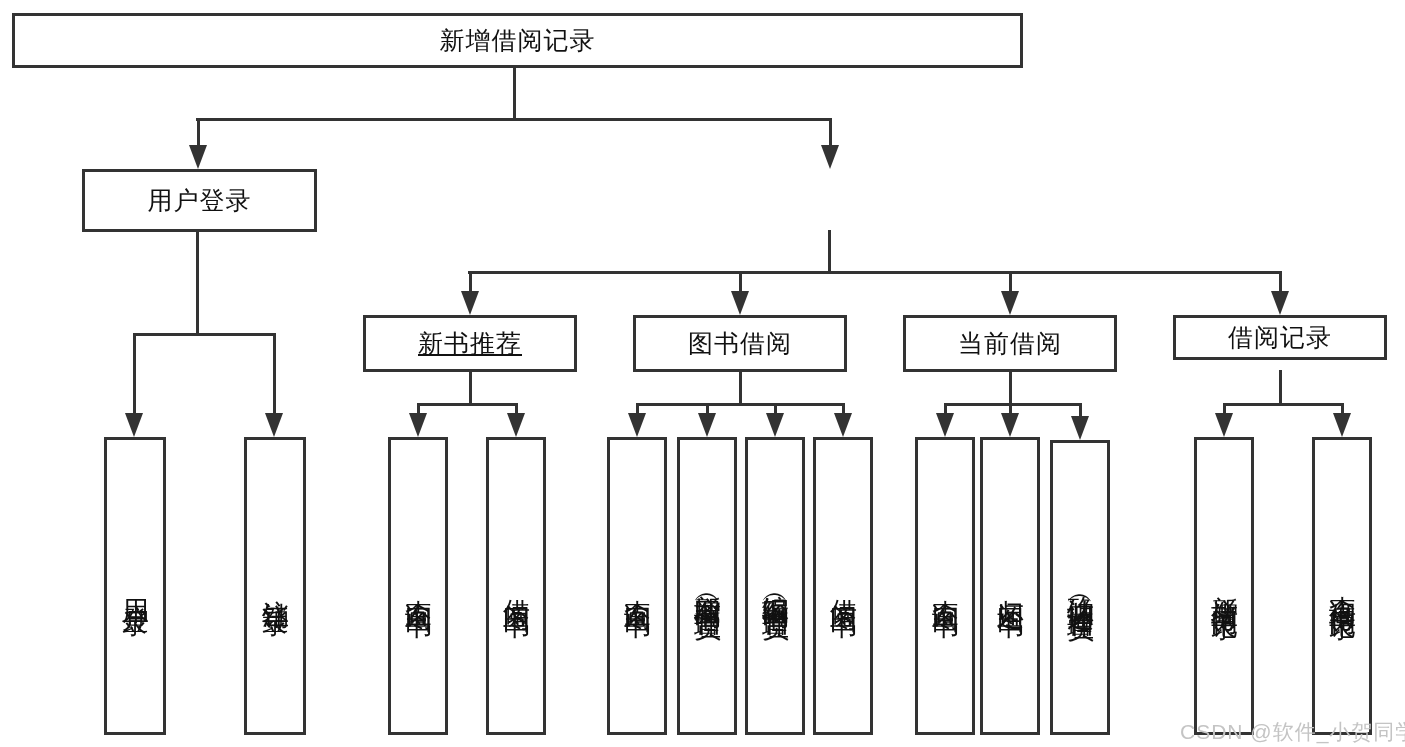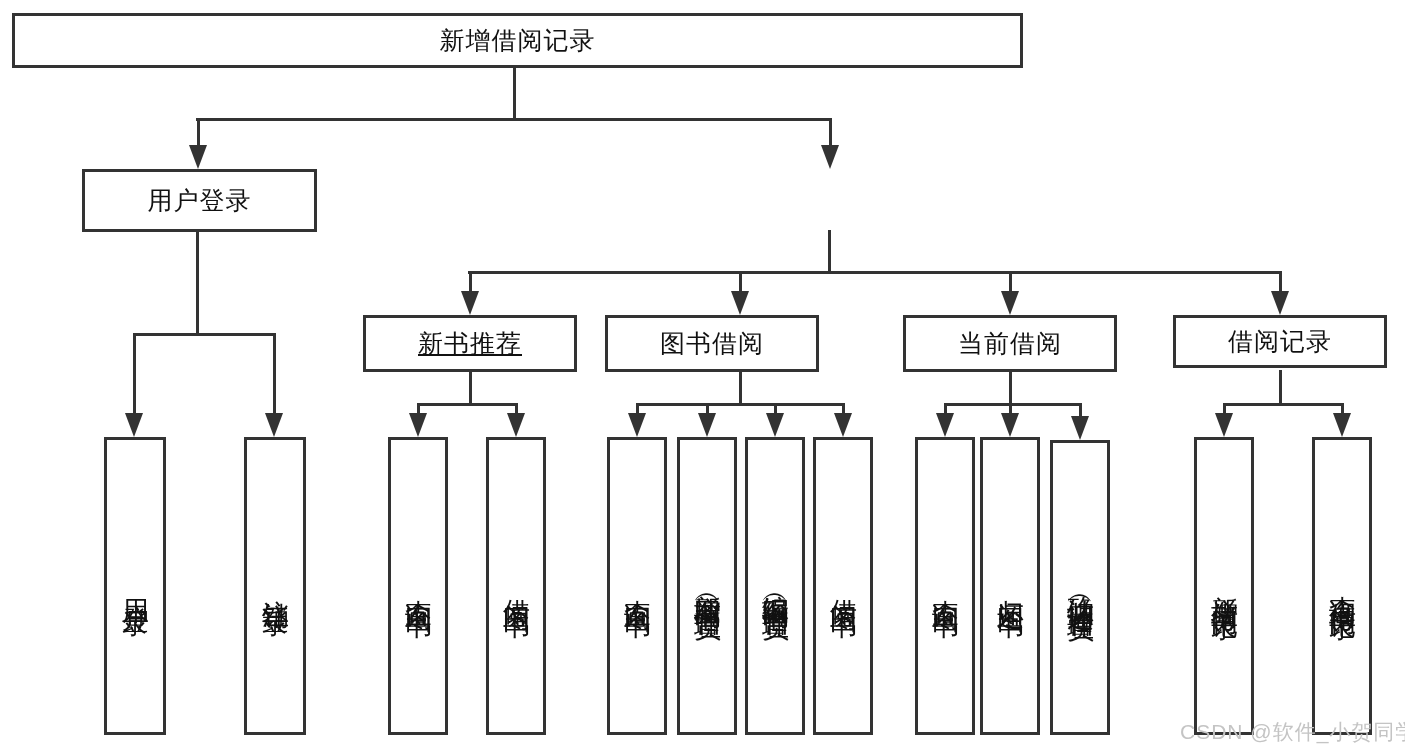--- a/index.html
+++ b/index.html
@@ -135,27 +135,27 @@
     <span>新增借阅记录</span>
   </div>
 
   <div class="box" style="left:82px; top:169px; width:235px; height:63px;">
     <span>用户登录</span>
   </div>
 
   <div class="box" style="left:363px; top:315px; width:214px; height:57px;text-decoration:underline;">
     <span>新书推荐</span>
   </div>
-  <div class="box" style="left:605px; top:315px; width:214px; height:57px;">
+  <div class="box" style="left:633px; top:315px; width:214px; height:57px;">
     <span>图书借阅</span>
   </div>
   <div class="box" style="left:903px; top:315px; width:214px; height:57px;align-items:center;">
     <span>当前借阅</span>
   </div>
-  <div class="box" style="left:1173px; top:315px; width:214px; height:53px;">
+  <div class="box" style="left:1173px; top:315px; width:214px; height:45px;">
     <span>借阅记录</span>
   </div>
 
   <div class="box leaf" style="left:104px; top:437px; width:62px; height:298px;">
     <span class="vtext">用户登录</span>
   </div>
   <div class="box leaf" style="left:244px; top:437px; width:62px; height:298px;">
     <span class="vtext">注销登录</span>
   </div>
 

